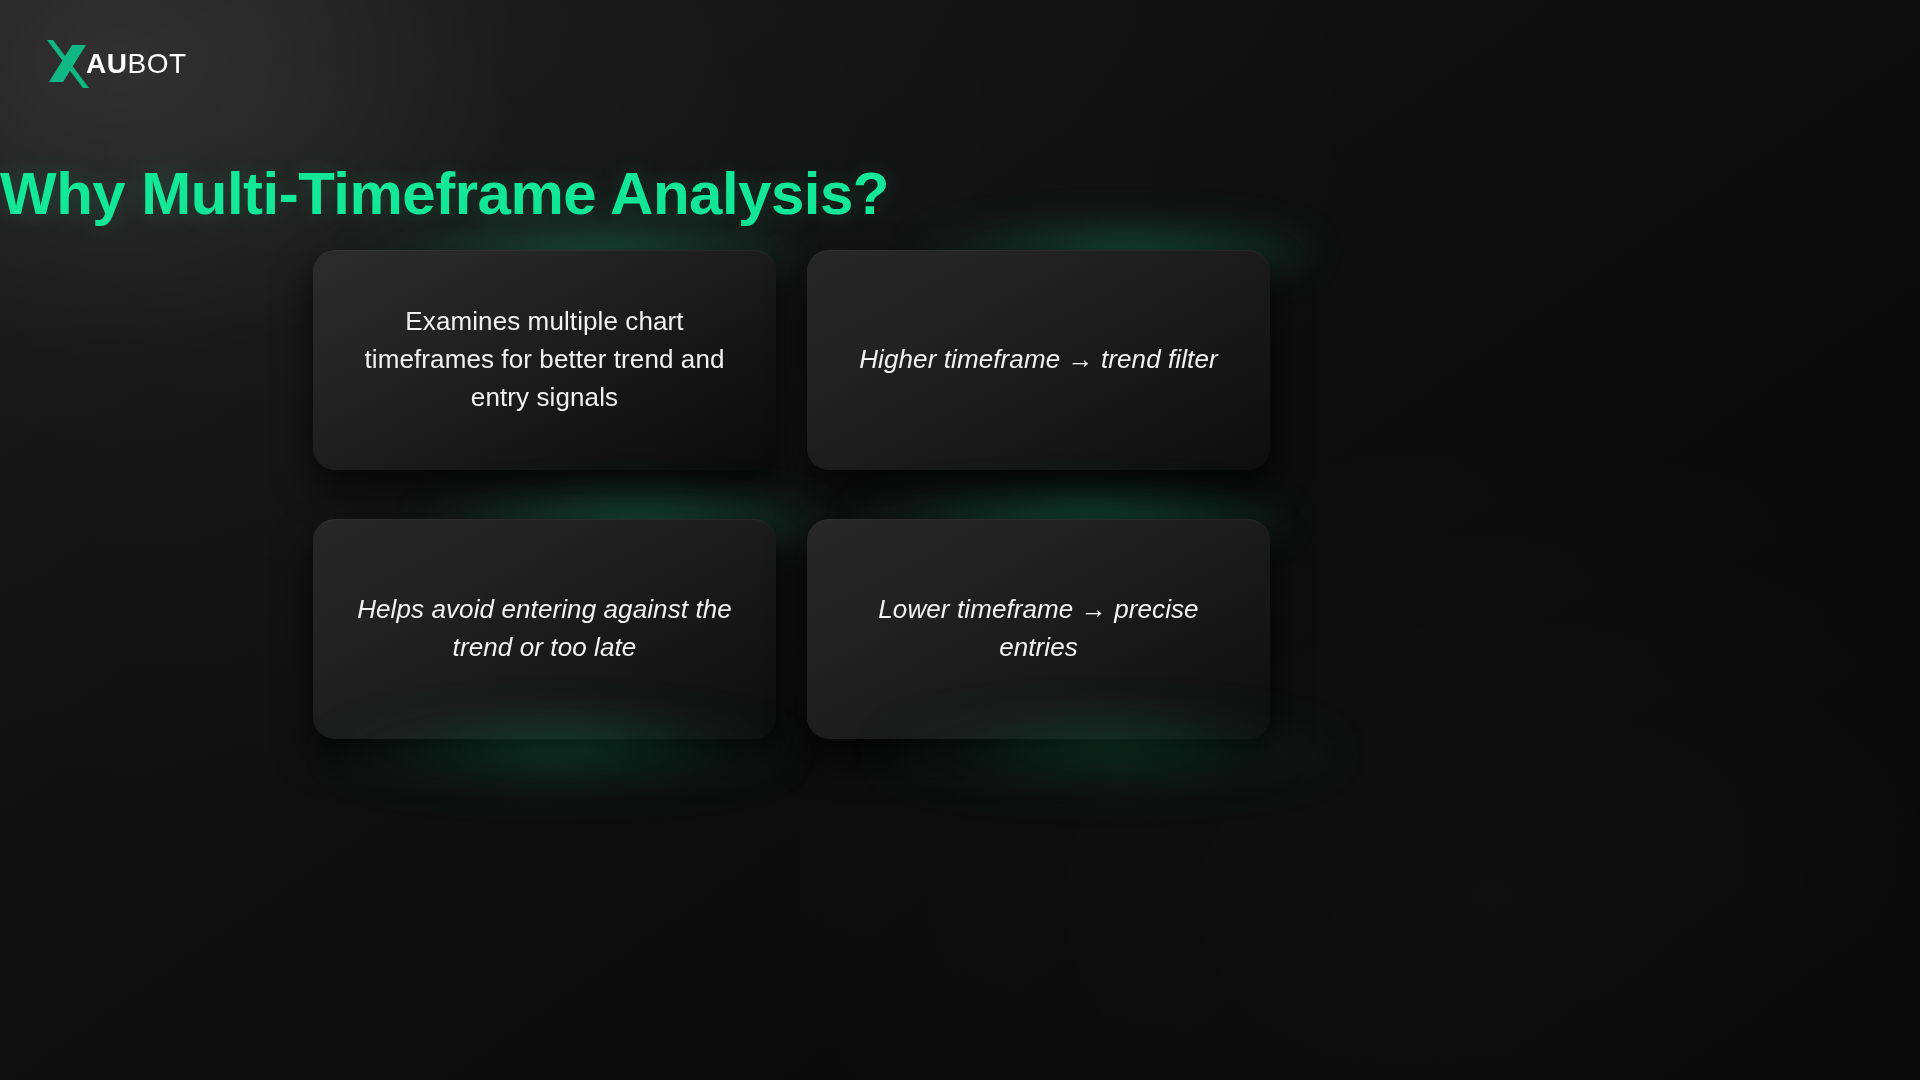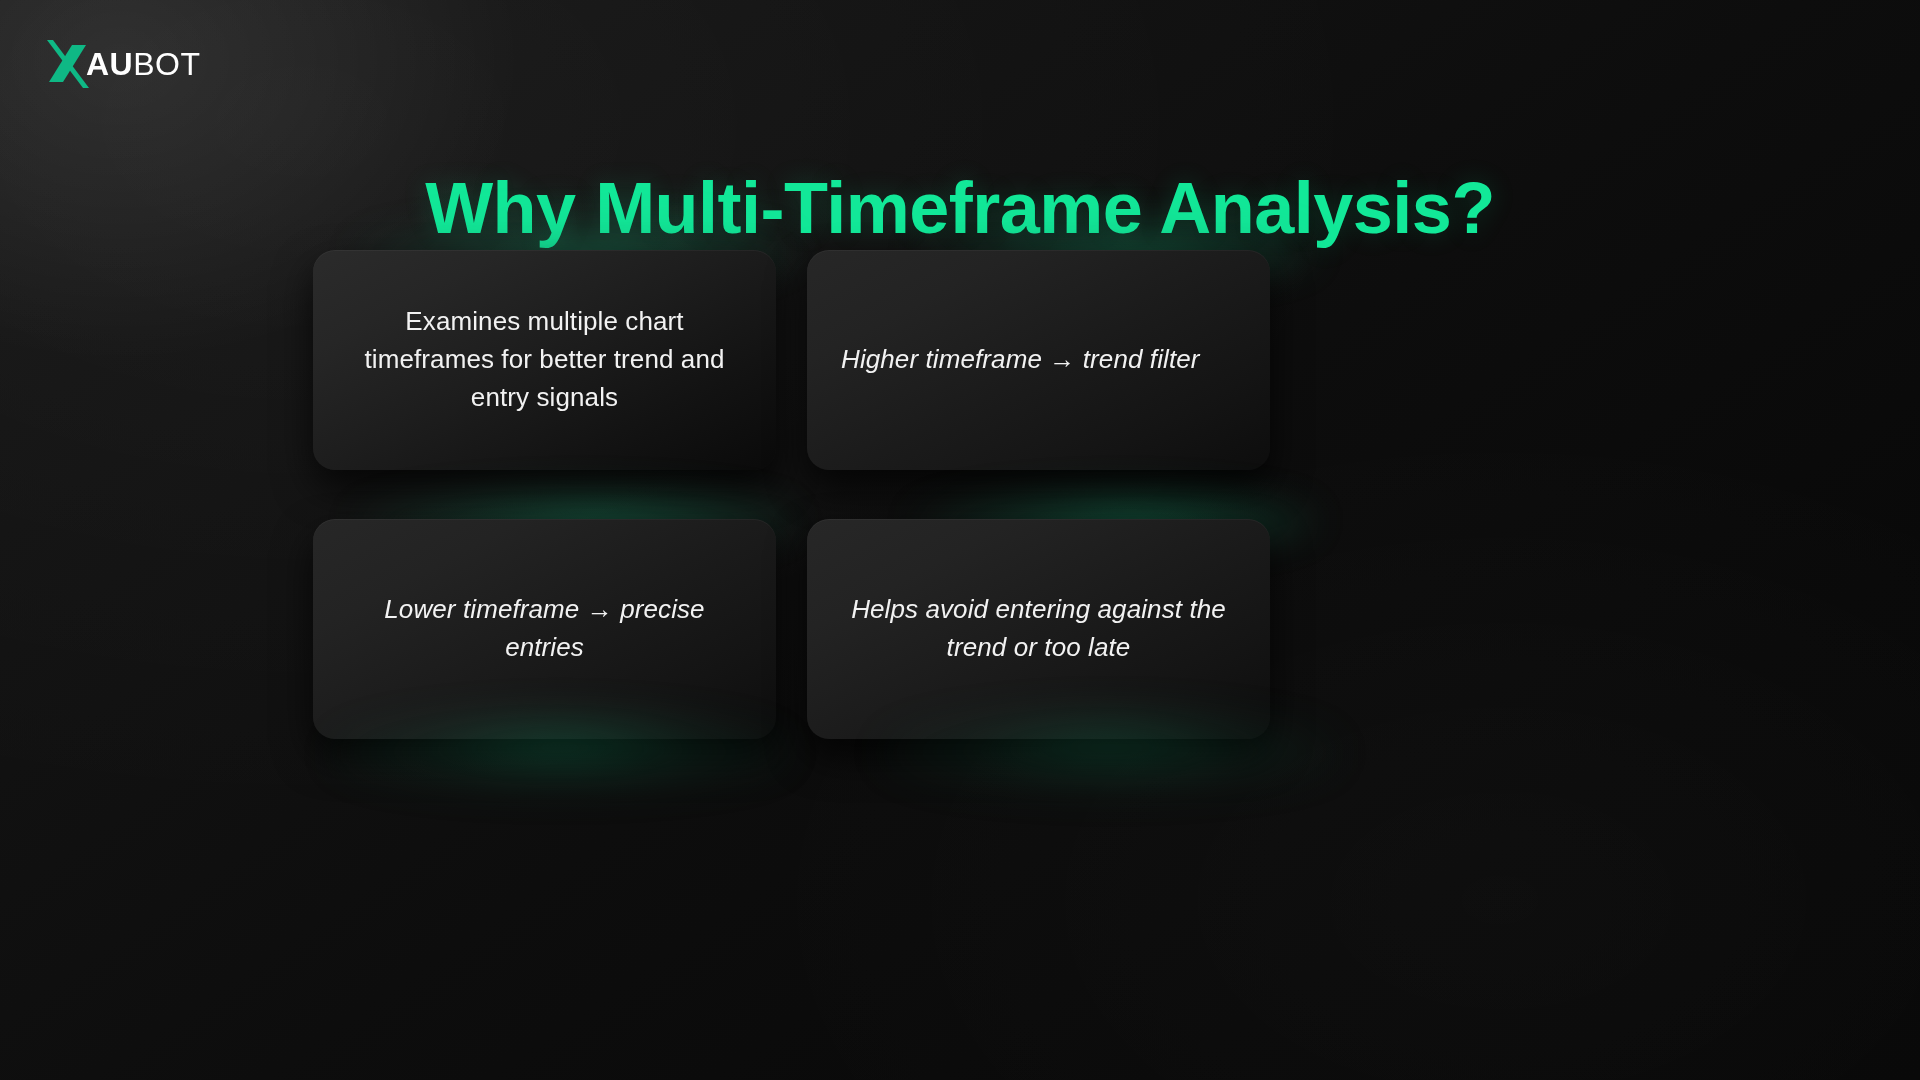--- a/index.html
+++ b/index.html
@@ -44,43 +44,43 @@
     display: flex;
     align-items: center;
   }
   #logo-mark {
     width: 46px;
     height: 52px;
     flex: 0 0 auto;
     margin-right: 4px;
   }
   #logo-text {
-    font-size: 32px;
+    font-size: 28px;
     letter-spacing: 0.5px;
     line-height: 1;
     white-space: nowrap;
     color: #ffffff;
     position: relative;
     left: -10px;
   }
   #logo-text .au {
     font-weight: 700;
   }
   #logo-text .bot {
     font-weight: 300;
   }
 
   
   #title {
     position: absolute;
     left: 0;
     right: 0;
     top: 120px;
-    text-align: center;
-    font-size: 72px;
+    text-align: left;
+    font-size: 60px;
     font-weight: 800;
     letter-spacing: -0.5px;
     color: #12e898;
     line-height: 1.12;
     text-shadow: 0 0 26px rgba(18,232,152,0.18);
   }
 
   
   #grid {
     position: absolute;
@@ -128,20 +128,21 @@
         #2b2b2b 0%,
         #262626 22%,
         #1d1d1d 48%,
         #131313 74%,
         #0a0a0a 100%);
     box-shadow:
       0 18px 38px rgba(0,0,0,0.72),
       inset 0 1px 0 rgba(255,255,255,0.045);
     display: flex;
     align-items: center;
+    justify-content: center;
     overflow: hidden;
   }
   .card.dim {
     background: linear-gradient(152deg,
         #272727 0%,
         #232323 24%,
         #1b1b1b 52%,
         #141414 78%,
         #0d0d0d 100%);
     font-style: italic;
@@ -217,31 +218,31 @@
     </div>
 
     <div class="card-wrap">
       <div class="card-glow right"></div>
       <div class="card dim">
         <div class="card-text">Higher timeframe → trend filter</div>
       </div>
     </div>
 
     <div class="card-wrap">
+      <div class="card-glow right"></div>
+      <div class="card dim">
+        <div class="card-text">Helps avoid entering against the trend or too late</div>
+      </div>
+    </div>
+
+    <div class="card-wrap">
       <div class="card-glow"></div>
       <div class="card dim">
         <div class="card-text">Lower timeframe → precise entries</div>
       </div>
     </div>
 
-    <div class="card-wrap">
-      <div class="card-glow right"></div>
-      <div class="card dim">
-        <div class="card-text">Helps avoid entering against the trend or too late</div>
-      </div>
-    </div>
-
   </div>
 
   <div class="amb" id="amb-bottom-left"></div>
   <div class="amb" id="amb-bottom-right"></div>
 
 </div>
 
 </body></html>

